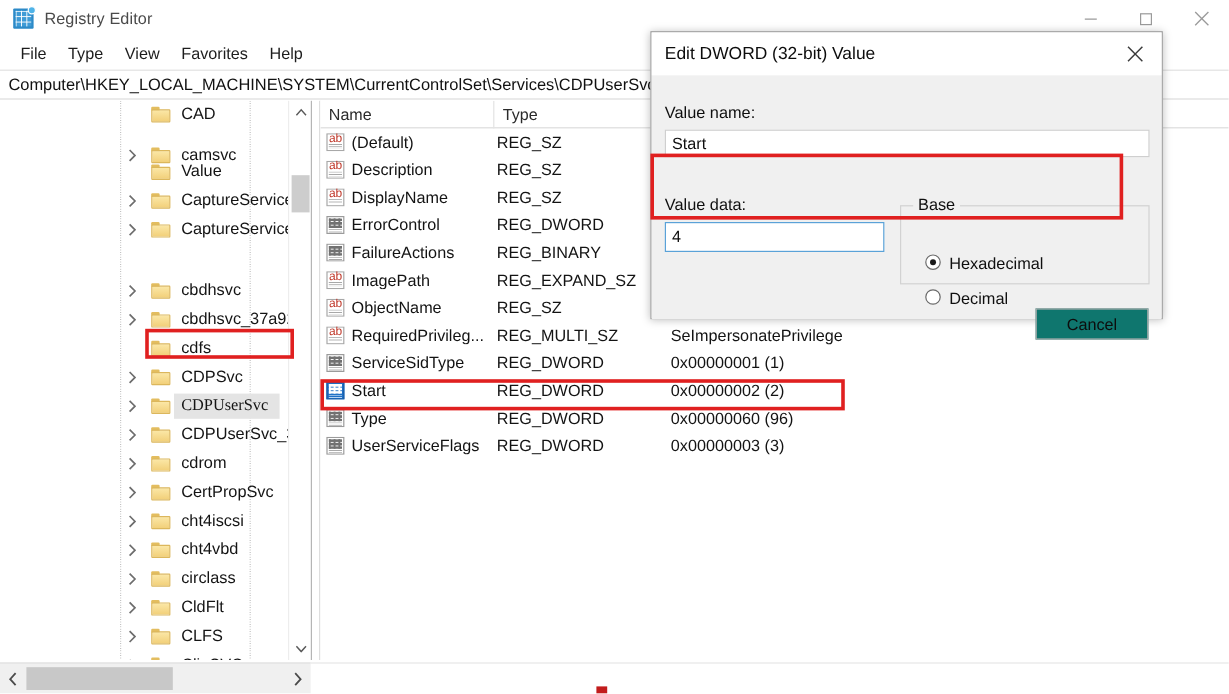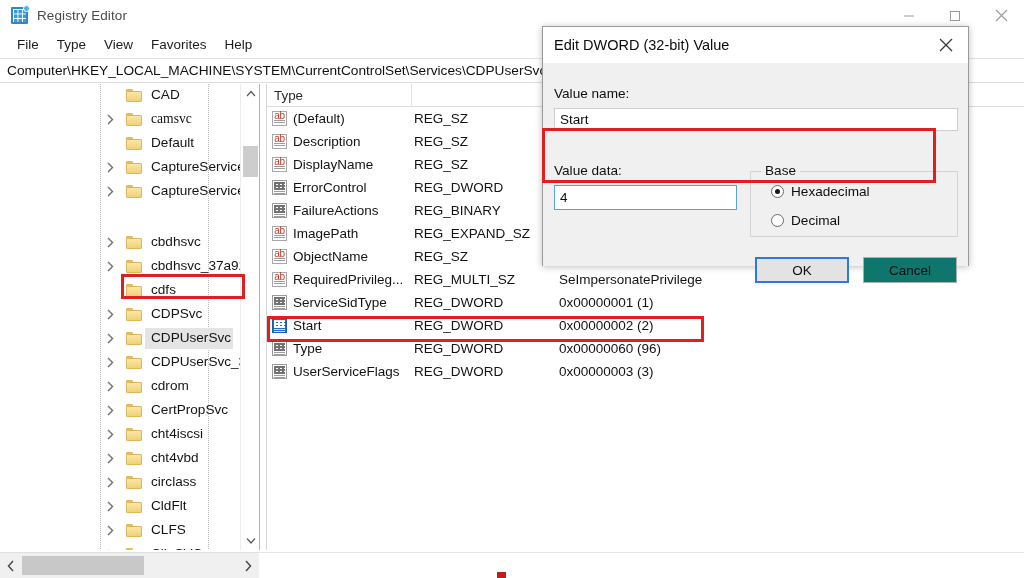--- a/index.html
+++ b/index.html
@@ -291,21 +291,21 @@
   .groupbox {
     position: absolute; left: 207px; top: 108px; width: 208px; height: 66px;
     border: 1px solid #d2d2d2;
   }
   .group-legend {
     position: absolute; left: 218px; top: 100px;
     background: #f0f0f0; padding: 0 4px;
     font-size: 13.6px; color: #0f0f0f;
   }
   .radio-row {
-    position: absolute; display: flex; align-items: center;
+    position: absolute; display: flex; align-items: flex-start; margin-top: 28px;
   }
   #radio-hex { left: 228px; top: 121px; }
   #radio-dec { left: 228px; top: 150px; }
   .radio {
     position: relative; width: 13px; height: 13px; margin-right: 7px;
     border: 1px solid #6a6a6a; border-radius: 50%; background: #ffffff;
   }
   .radio.checked::after {
     content: ""; position: absolute; left: 3px; top: 3px;
     width: 5px; height: 5px; border-radius: 50%; background: #1a1a1a;
@@ -385,40 +385,40 @@
     </div>
     <div class="tree-list" id="tree-list">
         <div class="tree-row" style="top: 0px;">
           <span class="folder">
             <span class="tab"></span>
             <span class="body"></span>
           </span>
           <span class="tree-label-bg" style="width: 34.8px;"></span>
           <span class="tree-label">CAD</span>
         </div>
-        <div class="tree-row" style="top: 0px; font-family: Liberation Serif, serif;">
+        <div class="tree-row" style="top: 10px;">
           <span class="chevron">
             <svg width="9" height="11" viewBox="0 0 9 11">
               <polyline points="2,1 6.5,5.5 2,10" fill="none" stroke="currentColor" stroke-width="1.4"></polyline>
             </svg>
           </span>
           <span class="folder">
             <span class="tab"></span>
             <span class="body"></span>
           </span>
           <span class="tree-label-bg" style="width: 57.6px;"></span>
           <span class="tree-label">camsvc</span>
         </div>
         <div class="tree-row" style="top: 0px;">
           <span class="folder">
             <span class="tab"></span>
             <span class="body"></span>
           </span>
           <span class="tree-label-bg" style="width: 57.6px;"></span>
-          <span class="tree-label">Default</span>
+          <span class="tree-label">Value</span>
         </div>
         <div class="tree-row" style="top: 0px;">
           <span class="chevron">
             <svg width="9" height="11" viewBox="0 0 9 11">
               <polyline points="2,1 6.5,5.5 2,10" fill="none" stroke="currentColor" stroke-width="1.4"></polyline>
             </svg>
           </span>
           <span class="folder">
             <span class="tab"></span>
             <span class="body"></span>
@@ -479,21 +479,21 @@
               <polyline points="2,1 6.5,5.5 2,10" fill="none" stroke="currentColor" stroke-width="1.4"></polyline>
             </svg>
           </span>
           <span class="folder">
             <span class="tab"></span>
             <span class="body"></span>
           </span>
           <span class="tree-label-bg" style="width: 57.6px;"></span>
           <span class="tree-label">CDPSvc</span>
         </div>
-        <div class="tree-row selected" style="top: 0px;">
+        <div class="tree-row selected" style="top: 0px; font-family: Liberation Serif, serif;">
           <span class="chevron">
             <svg width="9" height="11" viewBox="0 0 9 11">
               <polyline points="2,1 6.5,5.5 2,10" fill="none" stroke="currentColor" stroke-width="1.4"></polyline>
             </svg>
           </span>
           <span class="folder">
             <span class="tab"></span>
             <span class="body"></span>
           </span>
           <span class="tree-label-bg" style="width: 88px;"></span>
@@ -638,20 +638,21 @@
       <svg width="10" height="7" viewBox="0 0 10 7">
           <polyline points="1,1.5 5,6 9,1.5" fill="none" stroke="currentColor" stroke-width="1.2"></polyline>
         </svg>
     </div>
   </div>
 
   <div class="pane-divider"></div>
 
   <div class="pane-list">
     <div class="list-header">
+      <div class="hcell c-name">Name</div>
       <div class="hcell c-type">Type</div>
       <div class="hcell c-data"></div>
     </div>
     <div id="list-rows">
         <div class="list-row">
           <div class="cell-name">
             <span class="ricon str">
               <span class="page"></span>
               <span class="ab">ab</span>
               <span class="lines"></span>
@@ -833,21 +834,20 @@
 
       <div class="radio-row" id="radio-hex">
         <span class="radio checked"></span>
         <span class="radio-label">Hexadecimal</span>
       </div>
       <div class="radio-row" id="radio-dec">
         <span class="radio"></span>
         <span class="radio-label">Decimal</span>
       </div>
 
-      <div class="dlg-btn" id="btn-ok">OK</div>
       <div class="dlg-btn" id="btn-cancel">Cancel</div>
     </div>
   </div>
 
   <div class="redbox" id="redbox-tree"></div>
   <div class="redbox" id="redbox-row"></div>
   <div class="redbox" id="redbox-dialog"></div>
   <div class="red-artifact"></div>
 </div>
 

